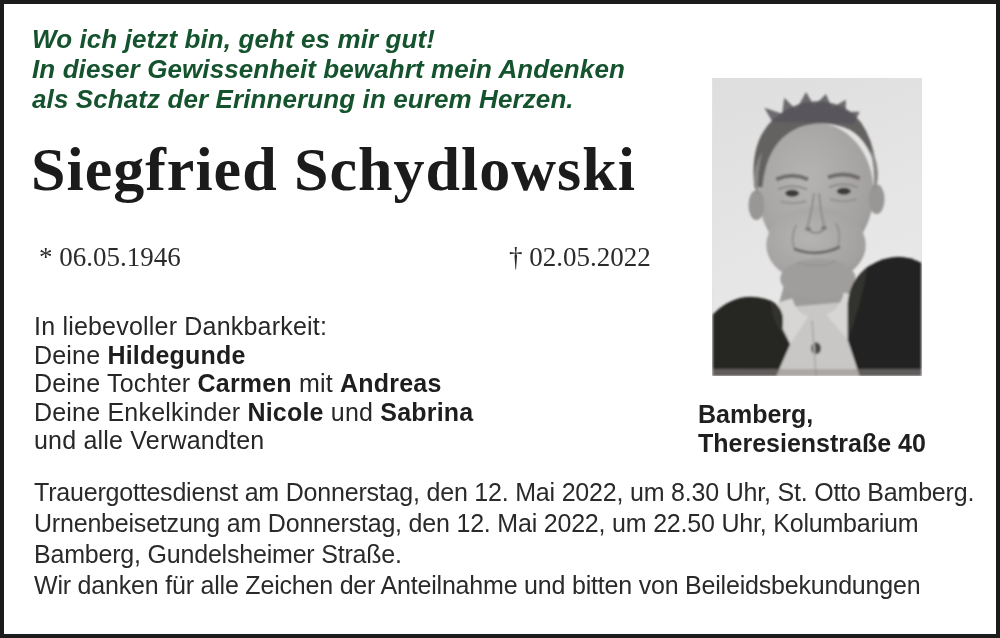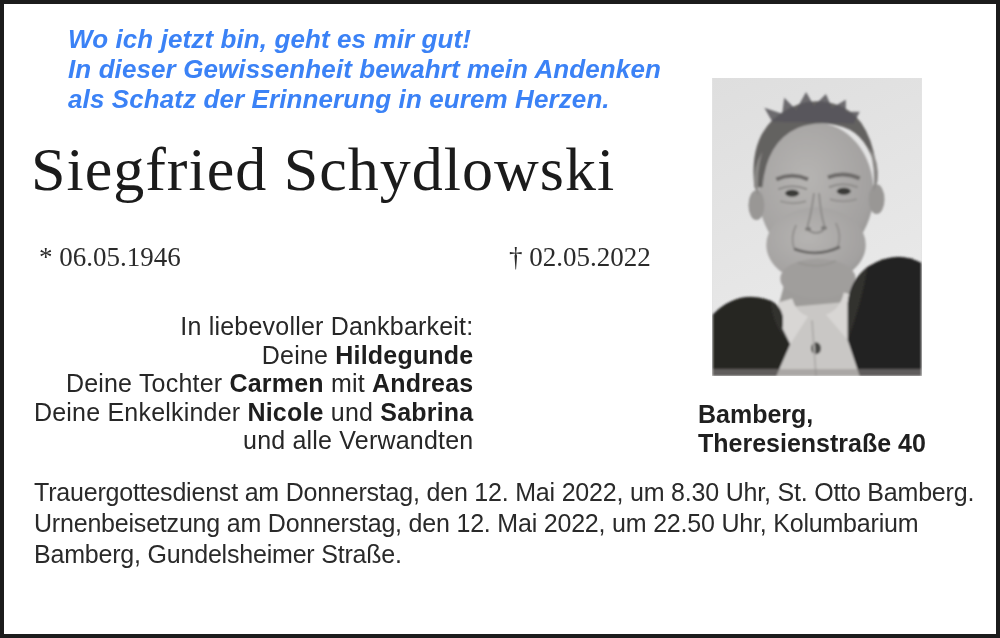--- a/index.html
+++ b/index.html
@@ -10,44 +10,43 @@
     border:4px solid #1c1c1c;
     background:#ffffff;
     font-family:"Liberation Sans", sans-serif;
     color:#222222;
     overflow:hidden;
   }
   .quote{
     position:absolute;left:28px;top:20px;
     font-style:italic;font-weight:700;
     font-size:26px;line-height:30px;
-    color:#3b82f6;
+    color:#14532d;
     letter-spacing:.1px;
-    margin-left:36px;
   }
   .name{
     position:absolute;left:27px;top:130px;
     font-family:"Liberation Serif", serif;
-    font-weight:400;
+    font-weight:700;
     font-size:62px;line-height:70px;
     letter-spacing:1px;
     color:#1b1b1b;
     margin:0;
   }
   .dates{
     position:absolute;left:0;top:238px;width:700px;height:34px;
     font-family:"Liberation Serif", serif;
     font-size:27px;color:#2b2b2b;
   }
   .dates .birth{position:absolute;left:35px;top:0;}
   .dates .death{position:absolute;left:505px;top:0;}
   .family{
     position:absolute;left:30px;top:308px;
     font-size:25px;line-height:28.6px;
-    color:#272727;letter-spacing:.2px;text-align:right;
+    color:#272727;letter-spacing:.2px;
   }
   .family b{font-weight:700;color:#1e1e1e;}
   .photo{
     position:absolute;left:708px;top:74px;
     width:210px;height:298px;
     background:#e3e3e3;
   }
   .photo svg{display:block;width:100%;height:100%;}
   .address{
     position:absolute;left:694px;top:396px;width:238px;
@@ -160,15 +159,16 @@
 
   <div class="address">
     <div>Bamberg,</div>
     <div>Theresienstraße 40</div>
   </div>
 
   <div class="details">
     <div>Trauergottesdienst am Donnerstag, den 12. Mai 2022, um 8.30 Uhr, St. Otto Bamberg.</div>
     <div>Urnenbeisetzung am Donnerstag, den 12. Mai 2022, um 22.50 Uhr, Kolumbarium</div>
     <div>Bamberg, Gundelsheimer Straße.</div>
+    <div>Wir danken für alle Zeichen der Anteilnahme und bitten von Beileidsbekundungen</div>
   </div>
 
 </div>
 
 </body></html>

